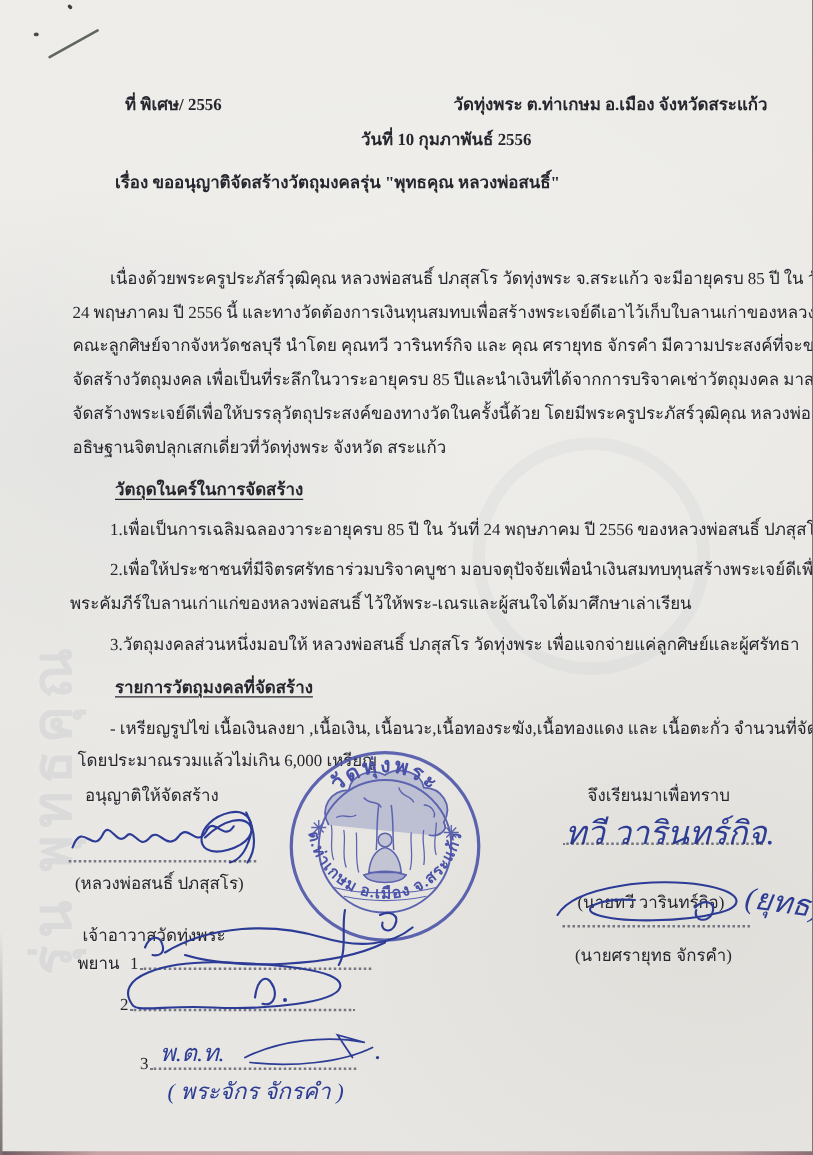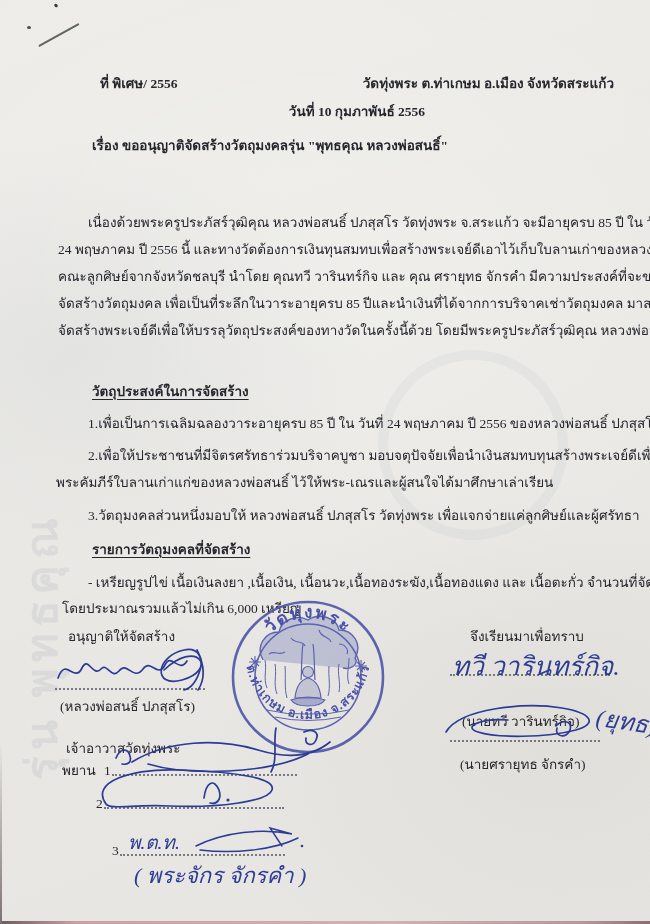--- a/index.html
+++ b/index.html
@@ -55,22 +55,23 @@
   <div class="line bold" style="left:68px;top:76px;">ที่ พิเศษ/ 2556</div>
   <div class="line bold" style="right:36px;top:76px;">วัดทุ่งพระ  ต.ท่าเกษม อ.เมือง  จังหวัดสระแก้ว</div>
   <div class="line bold center" style="top:104px;">วันที่ 10 กุมภาพันธ์ 2556</div>
   <div class="line bold" style="left:60px;top:138px;">เรื่อง ขออนุญาติจัดสร้างวัตถุมงคลรุ่น "พุทธคุณ  หลวงพ่อสนธิ์"</div>
 
   <div class="line" style="left:88px;top:215px;">เนื่องด้วยพระครูประภัสร์วุฒิคุณ หลวงพ่อสนธิ์ ปภสุสโร วัดทุ่งพระ จ.สระแก้ว จะมีอายุครบ  85 ปี ใน  วันที่</div>
   <div class="line" style="left:58px;top:242px;">24 พฤษภาคม ปี 2556 นี้ และทางวัดต้องการเงินทุนสมทบเพื่อสร้างพระเจย์ดีเอาไว้เก็บใบลานเก่าของหลวงพ่อสนธิ์  ดังนั้น</div>
   <div class="line" style="left:58px;top:269px;">คณะลูกศิษย์จากจังหวัดชลบุรี นำโดย คุณทวี วารินทร์กิจ และ คุณ  ศรายุทธ  จักรคำ   มีความประสงค์ที่จะขออนุญาติ</div>
   <div class="line" style="left:58px;top:296px;">จัดสร้างวัตถุมงคล เพื่อเป็นที่ระลึกในวาระอายุครบ 85 ปีและนำเงินที่ได้จากการบริจาคเช่าวัตถุมงคล มาสมทบทุนในการ</div>
   <div class="line" style="left:58px;top:323px;">จัดสร้างพระเจย์ดีเพื่อให้บรรลุวัตถุประสงค์ของทางวัดในครั้งนี้ด้วย โดยมีพระครูประภัสร์วุฒิคุณ หลวงพ่อสนธิ์ ปภสุสโร</div>
+  <div class="line" style="left:58px;top:350px;">อธิษฐานจิตปลุกเสกเดี่ยวที่วัดทุ่งพระ  จังหวัด สระแก้ว</div>
 
-  <div class="line bold uline" style="left:60px;top:384px;">วัตถุประสงค์ในการจัดสร้าง</div>
+  <div class="line bold uline" style="left:60px;top:384px;">วัตถุดในคร์ในการจัดสร้าง</div>
   <div class="line" style="left:88px;top:416px;">1.เพื่อเป็นการเฉลิมฉลองวาระอายุครบ 85 ปี ใน  วันที่  24 พฤษภาคม ปี 2556  ของหลวงพ่อสนธิ์ ปภสุสโร</div>
   <div class="line" style="left:88px;top:448px;">2.เพื่อให้ประชาชนที่มีจิตรศรัทธาร่วมบริจาคบูชา มอบจตุปัจจัยเพื่อนำเงินสมทบทุนสร้างพระเจย์ดีเพื่อเอาไว้เก็บรักษา</div>
   <div class="line" style="left:56px;top:475px;">พระคัมภีร์ใบลานเก่าแก่ของหลวงพ่อสนธิ์ ไว้ให้พระ-เณรและผู้สนใจได้มาศึกษาเล่าเรียน</div>
   <div class="line" style="left:88px;top:508px;">3.วัตถุมงคลส่วนหนึ่งมอบให้ หลวงพ่อสนธิ์ ปภสุสโร วัดทุ่งพระ เพื่อแจกจ่ายแค่ลูกศิษย์และผู้ศรัทธา</div>
 
   <div class="line bold uline" style="left:60px;top:542px;">รายการวัตถุมงคลที่จัดสร้าง</div>
   <div class="line" style="left:88px;top:575px;">- เหรียญรูปไข่ เนื้อเงินลงยา ,เนื้อเงิน, เนื้อนวะ,เนื้อทองระฆัง,เนื้อทองแดง และ เนื้อตะกั่ว  จำนวนที่จัดสร้าง</div>
   <div class="line" style="left:62px;top:601px;">โดยประมาณรวมแล้วไม่เกิน 6,000 เหรียญ</div>
 
   <svg style="left:229px;top:598px;" width="158" height="158" viewBox="0 0 158 158">
@@ -136,21 +137,21 @@
   </svg>
 
   <div class="line" style="left:112px;top:843px;">3</div>
   <div class="dotline" style="left:120px;top:854px;width:165px;"></div>
   <div class="hand-note" style="left:128px;top:827px;font-size:19px;">พ.ต.ท.</div>
   <svg class="sig thin" style="left:190px;top:824px;" width="115" height="32" viewBox="0 0 115 32">
     <path d="M6,22 C34,8 72,4 102,10 L80,4 L92,22"></path>
     <path d="M10,26 C44,30 84,26 108,14"></path>
     <circle cx="112" cy="22" r="1.3" fill="#2c3b96" stroke="none"></circle>
   </svg>
-  <div class="hand-note" style="left:134px;top:858px;font-size:22px;">( พระจักร  จักรคำ )</div>
+  <div class="hand-note" style="left:134px;top:858px;font-size:18px;">( พระจักร  จักรคำ )</div>
 
   <div class="line" style="left:470px;top:629px;">จึงเรียนมาเพื่อทราบ</div>
   <div class="hand-note" style="left:452px;top:645px;font-size:26px;">ทวี   วารินทร์กิจ.</div>
   <div class="dotline" style="left:450px;top:674px;width:160px;"></div>
   <div class="line" style="left:462px;top:688px;margin-top:26px;">(นายทวี วารินทร์กิจ)</div>
 
   <svg class="sig" style="left:436px;top:698px;" width="170" height="52" viewBox="0 0 170 52">
     <path d="M10,34 C24,10 90,4 126,10 C156,15 162,26 140,32 C110,40 60,40 42,34 C26,29 44,20 72,22"></path>
     <path d="M120,28 c7,-7 17,-5 14,4 c-3,9 -16,7 -13,-2"></path>
   </svg>

